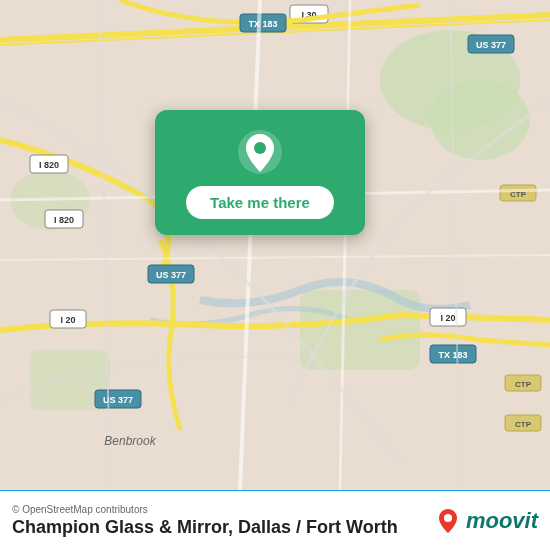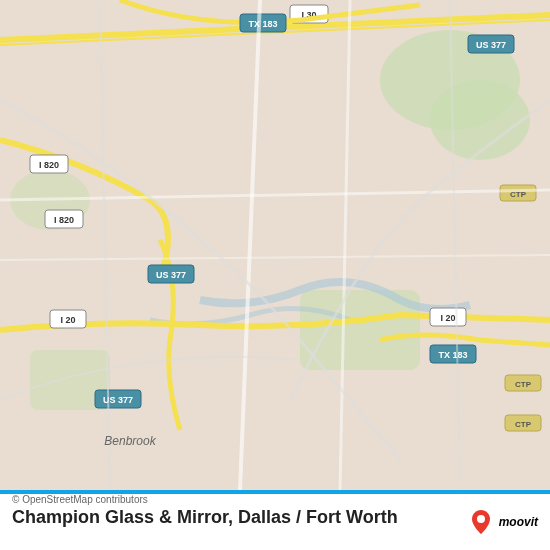--- a/index.html
+++ b/index.html
@@ -59,22 +59,23 @@
       font-weight: 600;
       cursor: pointer;
       white-space: nowrap;
     }
 
     
     #bottom-bar {
       width: 550px;
       height: 60px;
       background: #fff;
-      border-top: 4px solid #0ea5e9;
-      display: flex;
+      border-top: 1px solid #0ea5e9;
+      display: flex;
+      align-items: center;
       padding: 0 12px;
       justify-content: space-between;
     }
 
     #bottom-left {
       display: flex;
       flex-direction: column;
     }
 
     #copyright-text {
@@ -94,23 +95,23 @@
       align-items: center;
       gap: 4px;
     }
 
     #moovit-pin {
       width: 28px;
       height: 28px;
     }
 
     #moovit-text {
-      font-size: 12px;
+      font-size: 22px;
       font-weight: 700;
-      color: #000000;
+      color: #0f766e;
       font-style: italic;
     }
   </style>
 </head>
 <body>
 
 <div id="map-container">
   <svg id="map-svg" viewBox="0 0 550 490" xmlns="http://www.w3.org/2000/svg">
 
     <rect width="550" height="490" fill="#e8ddd0"></rect>
@@ -173,20 +174,28 @@
     <path d="M 100 0 L 110 490" stroke="#ddd" stroke-width="2" fill="none" opacity="0.6"></path>
     <path d="M 450 0 L 460 490" stroke="#ddd" stroke-width="2" fill="none" opacity="0.5"></path>
 
     <path d="M 0 100 Q 100 150 200 240 Q 250 280 300 340 Q 350 400 400 460" stroke="#ddd" stroke-width="3" fill="none" opacity="0.6"></path>
     <path d="M 550 100 Q 480 150 420 200 Q 380 240 350 290 Q 320 340 290 400" stroke="#ddd" stroke-width="3" fill="none" opacity="0.6"></path>
     <path d="M 0 400 Q 50 380 100 370 Q 200 350 300 360" stroke="#ddd" stroke-width="2" fill="none" opacity="0.5"></path>
 
     <text x="130" y="445" text-anchor="middle" font-size="12" fill="#666" font-style="italic">Benbrook</text>
   </svg>
 
+  <div id="location-card">
+    <svg id="pin-icon" viewBox="0 0 48 48" xmlns="http://www.w3.org/2000/svg">
+      <circle cx="24" cy="24" r="22" fill="rgba(255,255,255,0.2)"></circle>
+      <path d="M24 6 C16.3 6 10 12.3 10 20 C10 30 24 44 24 44 C24 44 38 30 38 20 C38 12.3 31.7 6 24 6Z" fill="white"></path>
+      <circle cx="24" cy="20" r="6" fill="#2eaa6e"></circle>
+    </svg>
+    <button id="take-me-there-btn">Take me there</button>
+  </div>
 </div>
 
 <div id="bottom-bar">
   <div id="bottom-left">
     <span id="copyright-text">© OpenStreetMap contributors</span>
     <span id="location-title">Champion Glass &amp; Mirror, Dallas / Fort Worth</span>
   </div>
   <div id="moovit-logo">
     <svg id="moovit-pin" viewBox="0 0 28 28" xmlns="http://www.w3.org/2000/svg">
       <path d="M14 2 C9 2 5 6 5 11 C5 18 14 26 14 26 C14 26 23 18 23 11 C23 6 19 2 14 2Z" fill="#e8392a"></path>

